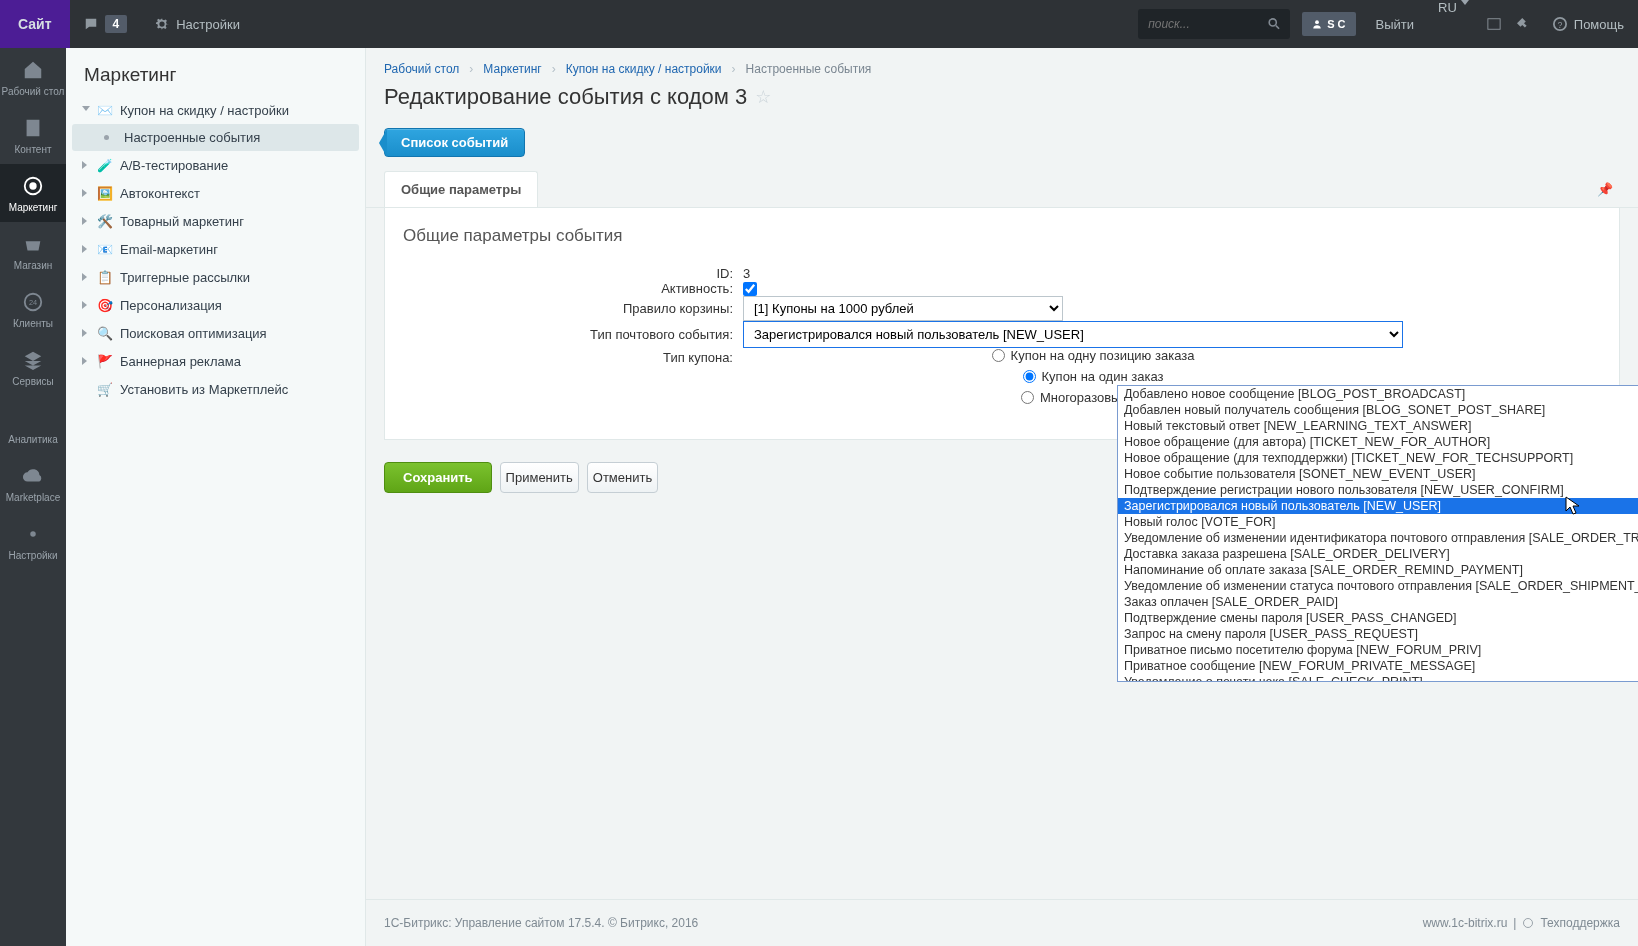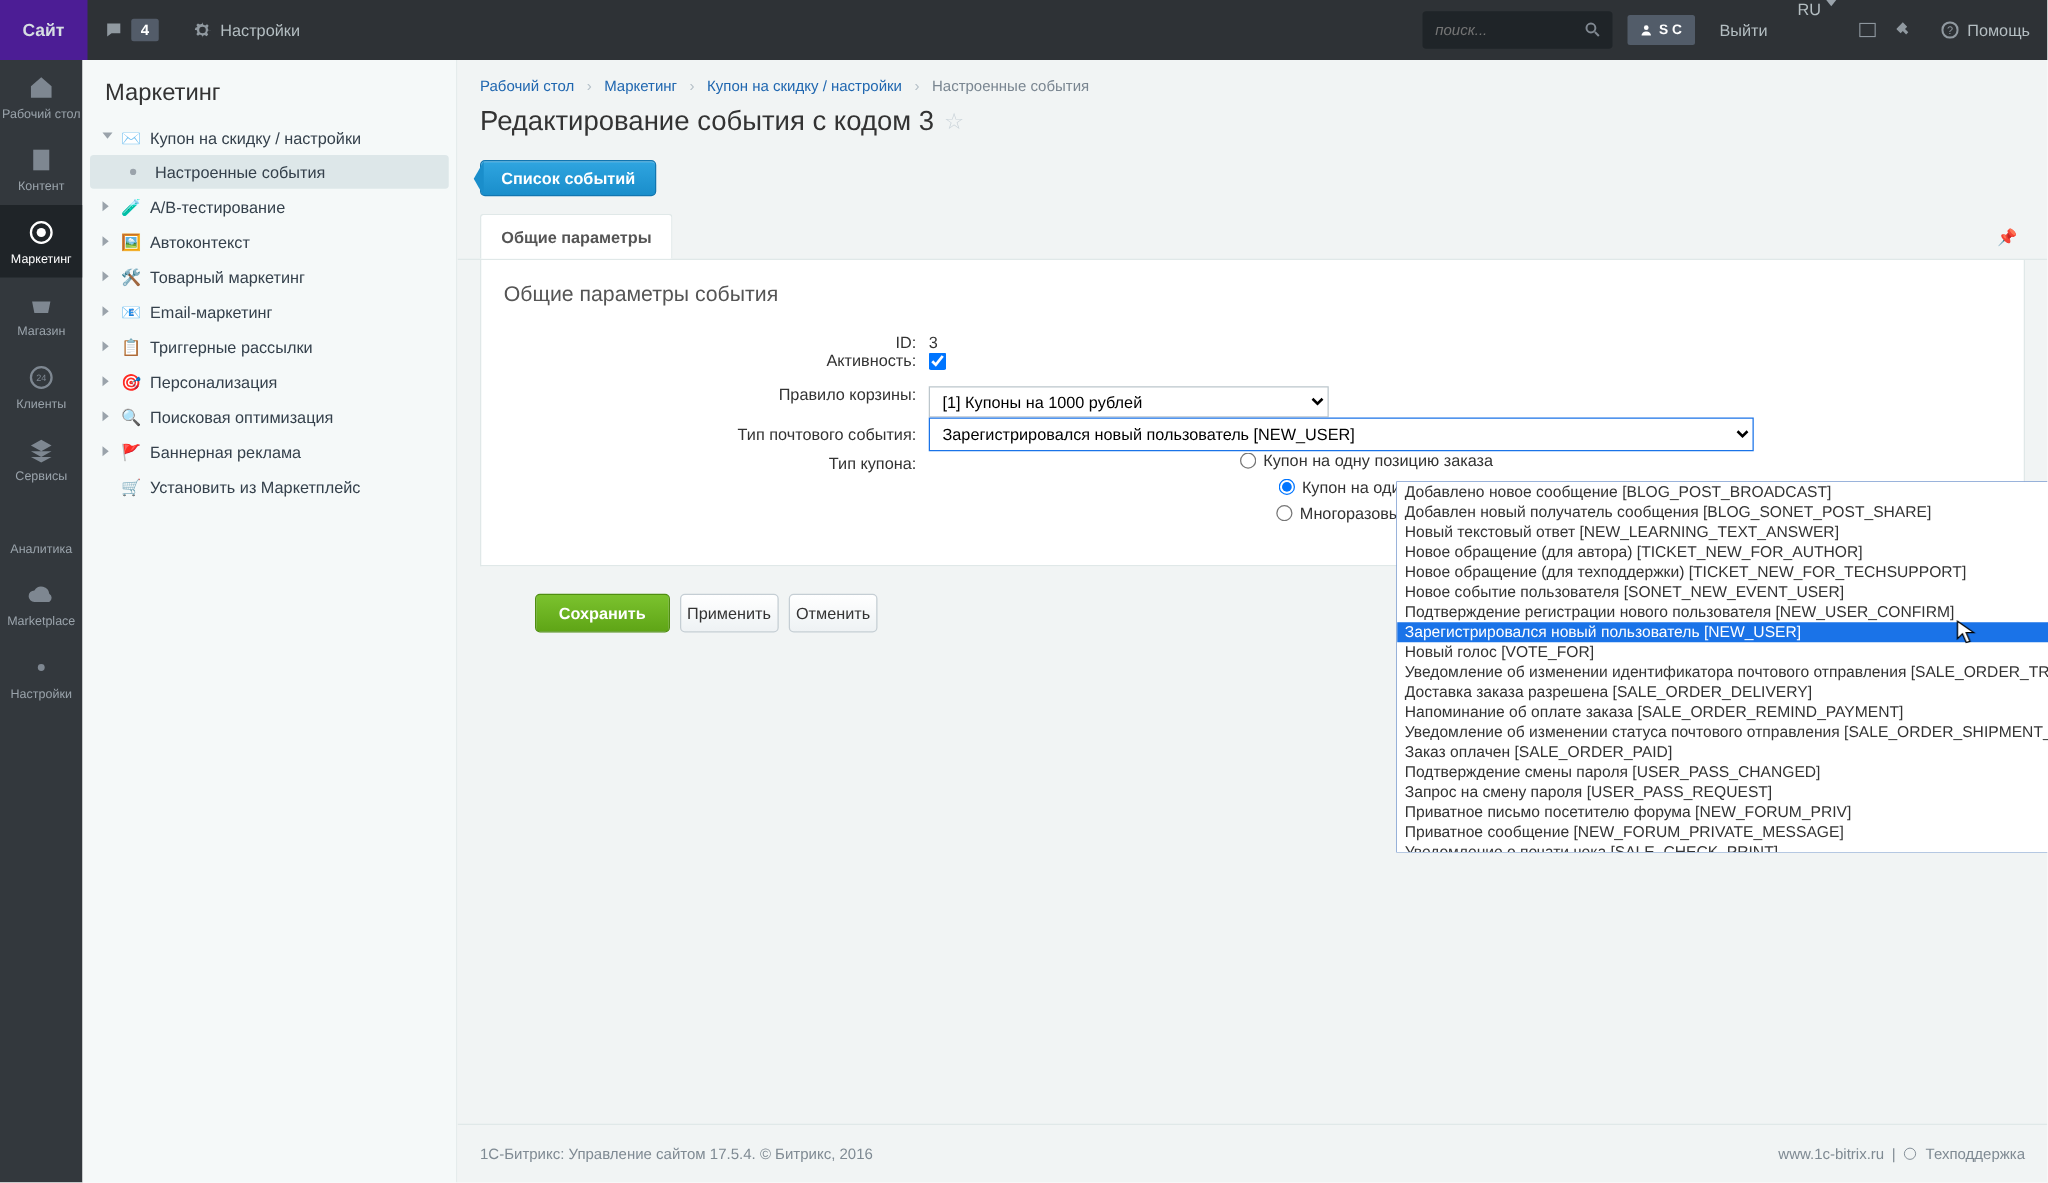--- a/index.html
+++ b/index.html
@@ -44,26 +44,26 @@
 .btn-blue { background: linear-gradient(#2fa5e0, #1a8ecb); color: #fff; border: 1px solid #1275af; padding: 6px 16px; border-radius: 4px; font-size: 13px; font-weight: bold; cursor: pointer; box-shadow: 0 1px 0 rgba(255,255,255,.2) inset; position: relative; }
 .btn-blue::before { content: ""; position: absolute; left: -6px; top: 50%; transform: translateY(-50%); border-right: 8px solid #1a8ecb; border-top: 14px solid transparent; border-bottom: 14px solid transparent; }
 .tabs-row { display: flex; align-items: center; padding: 0 18px; border-bottom: 1px solid #e0e8e8; background: #f1f4f4; }
 .tab { background: #fff; border: 1px solid #e0e8e8; border-bottom: none; padding: 10px 16px; font-size: 13px; font-weight: bold; color: #555; border-radius: 3px 3px 0 0; }
 .pin-right { margin-left: auto; color: #a6b2ba; padding: 6px; cursor: pointer; }
 .panel { background: #fff; margin: 0 18px 12px; border: 1px solid #e0e8e8; border-top: none; padding: 18px 18px 28px; position: relative; }
 .panel-heading { font-size: 17px; color: #555; padding-bottom: 14px; }
 .form-grid { display: grid; grid-template-columns: 340px 1fr; align-items: center; padding: 6px 0; max-width: 1040px; }
 .form-label { text-align: right; padding-right: 10px; color: #333; font-size: 13px; }
 .form-value { display: flex; align-items: center; }
-.select-sm { border: 1px solid #bcc6cc; background: #fff; font-size: 13px; padding: 3px 6px; width: 320px; margin-top: 13px; }
+.select-sm { border: 1px solid #bcc6cc; background: #fff; font-size: 13px; padding: 3px 6px; width: 320px; }
 .select-lg { border: 1px solid #1a73e8; background: #fff; font-size: 13px; padding: 4px 6px; width: 660px; }
 .radio-col { display: flex; flex-direction: column; gap: 6px; }
 .radio-col label { display: flex; align-items: center; gap: 6px; font-size: 13px; }
 .buttons-row { padding: 10px 18px 16px; display: flex; gap: 8px; align-items: center; }
-.btn-green { background: linear-gradient(#7bc22e, #5fa516); color: #fff; border: 1px solid #4f8e10; padding: 7px 18px; border-radius: 4px; font-size: 13px; font-weight: bold; cursor: pointer; margin-left: 44px; }
+.btn-green { background: linear-gradient(#7bc22e, #5fa516); color: #fff; border: 1px solid #4f8e10; padding: 7px 18px; border-radius: 4px; font-size: 13px; font-weight: bold; cursor: pointer; }
 .btn-gray { background: linear-gradient(#fff, #eef2f4); color: #333; border: 1px solid #c5ced4; padding: 7px 5px; border-radius: 4px; font-size: 13px; cursor: pointer; }
 .btns-pin { margin-left: auto; color: #a6b2ba; cursor: pointer; padding-right: 18px; }
 .footer { padding: 16px 18px; font-size: 12px; color: #7f8a93; display: flex; border-top: 1px solid #e0e8e8; background: #f1f4f4; margin-top: auto; }
 .footer .right { margin-left: auto; display: flex; gap: 6px; align-items: center; }
 .footer a { color: #7f8a93; text-decoration: none; }
 .dropdown-list { position: absolute; background: #fff; border: 1px solid #7a9bd0; font-size: 12.5px; overflow-y: auto; z-index: 50; }
 .dropdown-list .opt { padding: 1px 6px; white-space: nowrap; cursor: pointer; }
 .dropdown-list .opt.hl { background: #1a73e8; color: #fff; }
 .cursor-ptr { position: absolute; z-index: 60; pointer-events: none; }
 .chk { width: 14px; height: 14px; }

